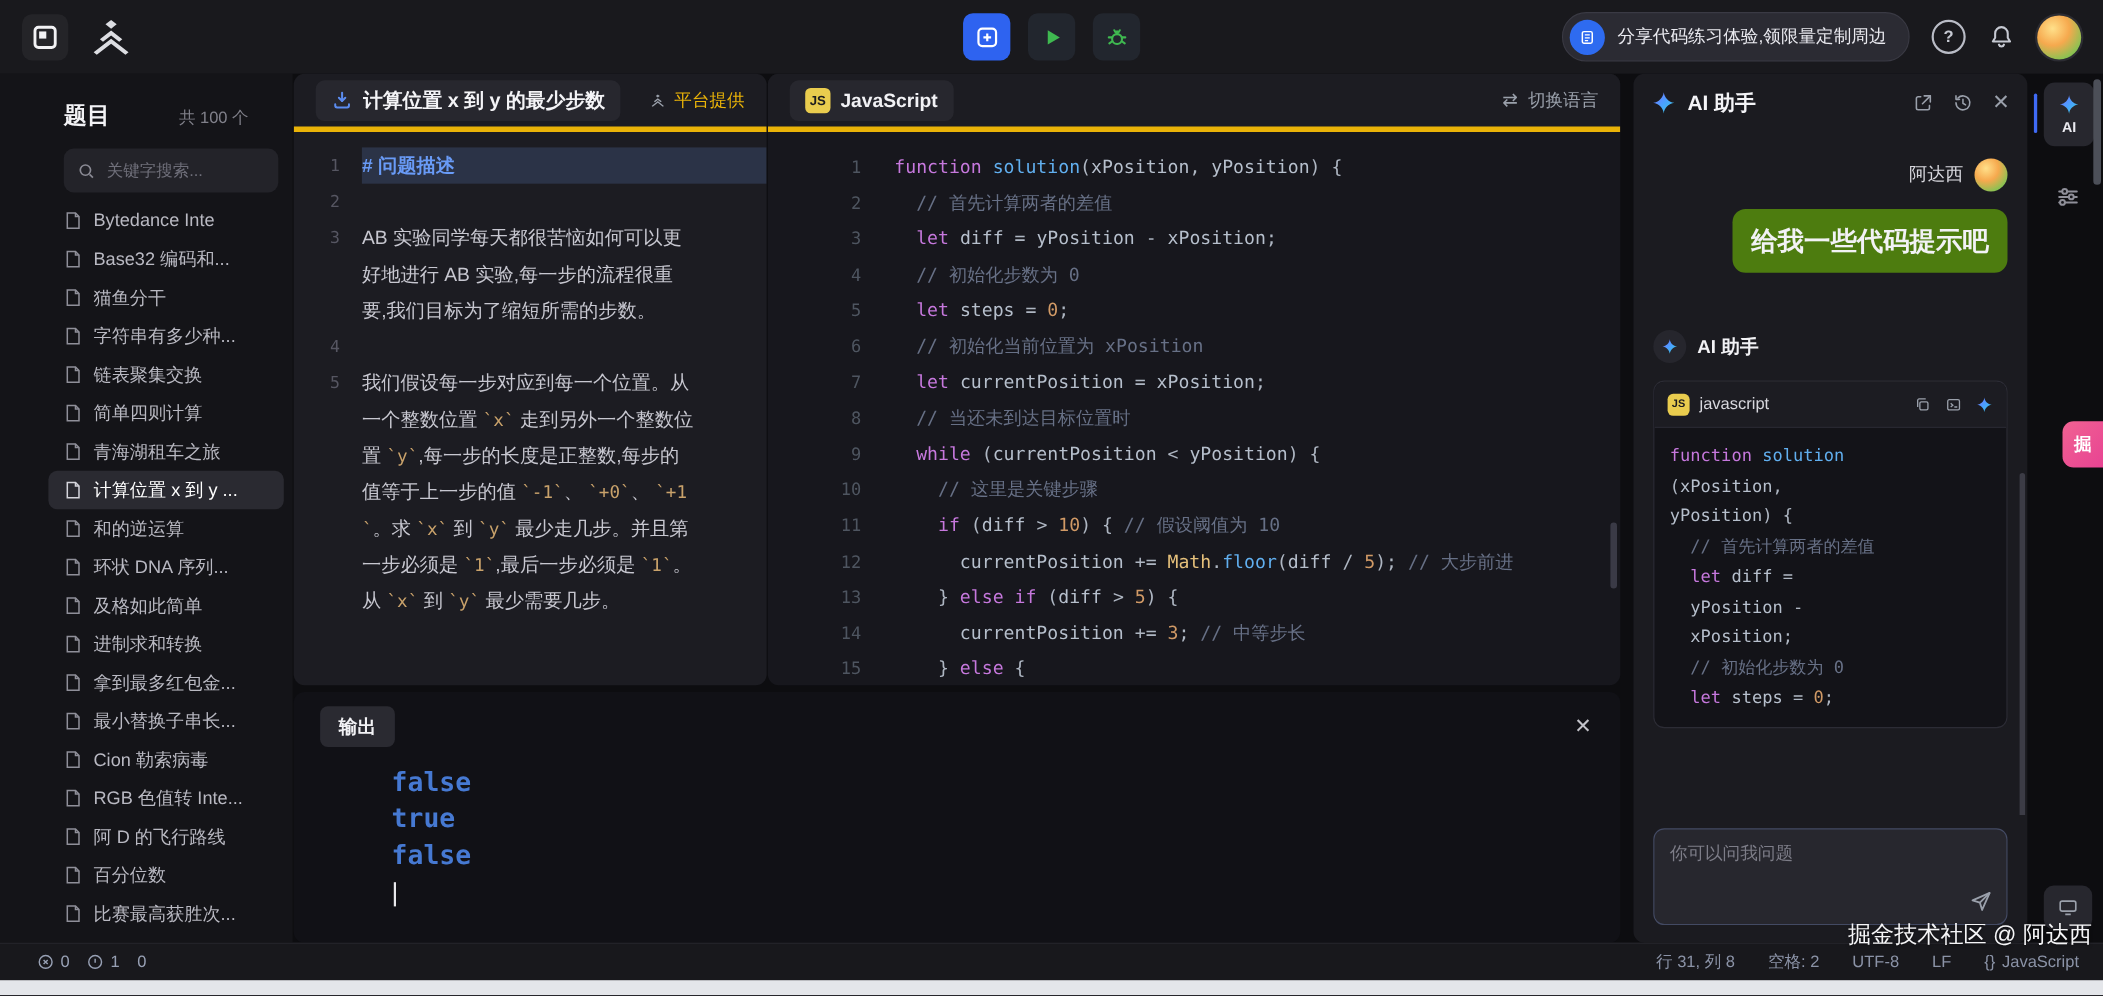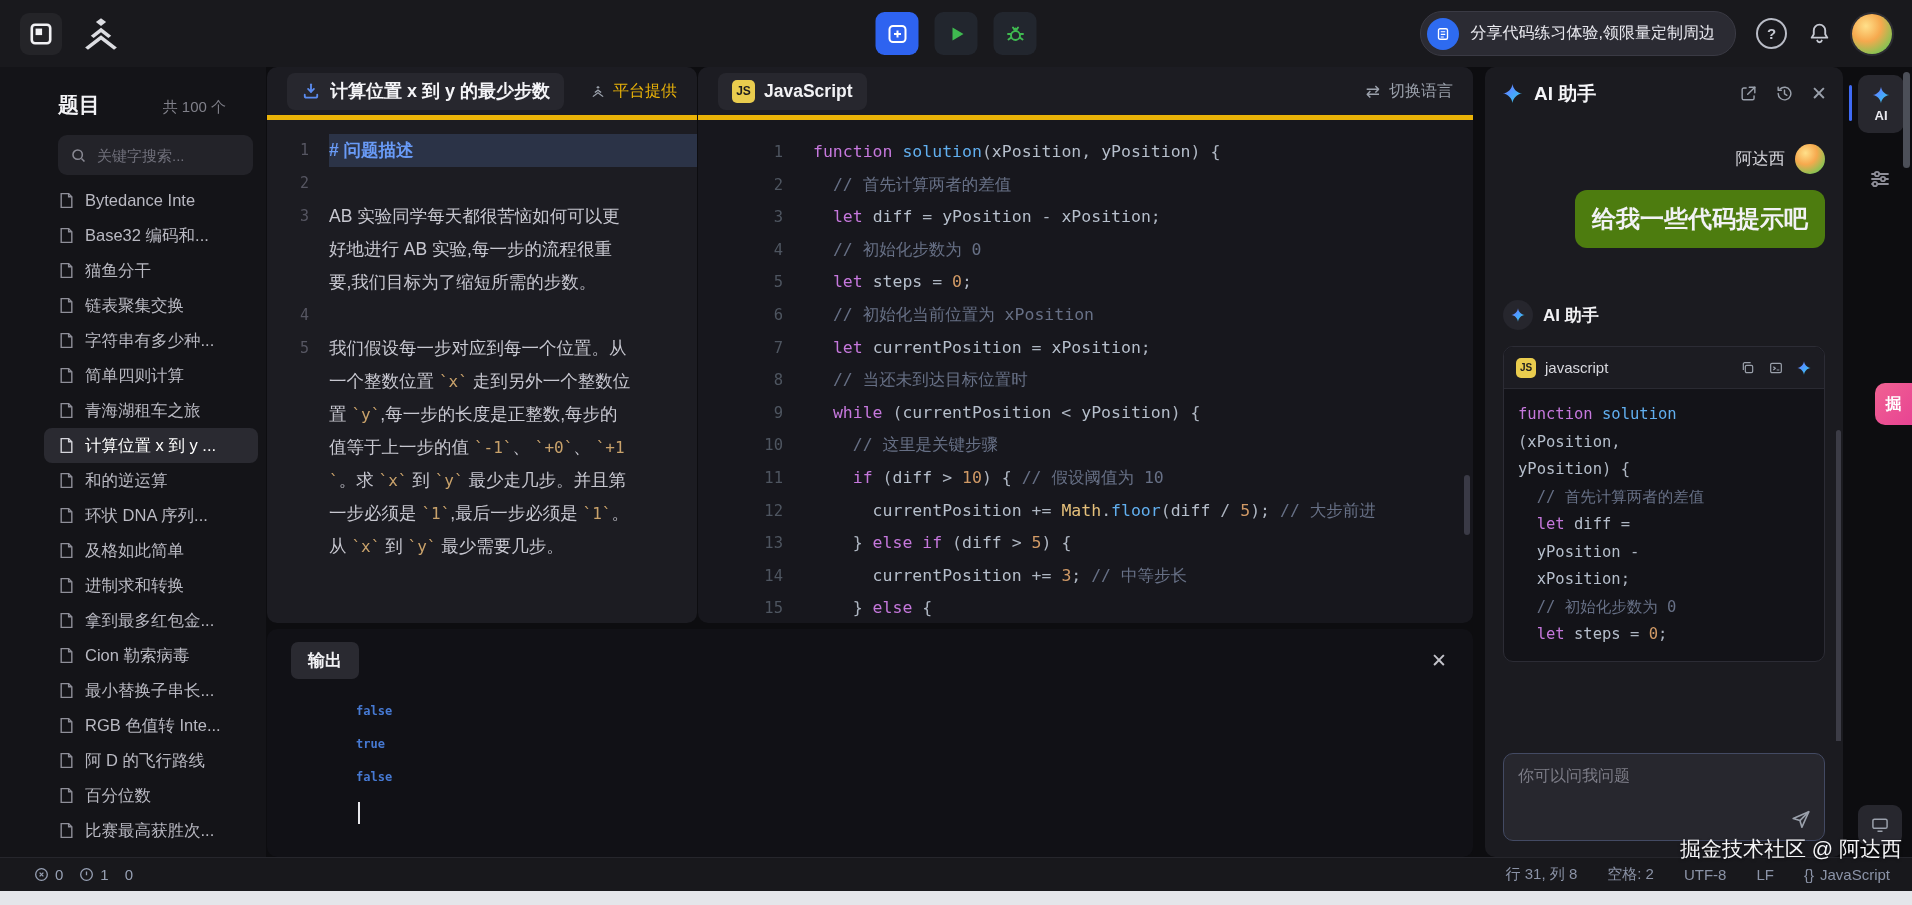--- a/index.html
+++ b/index.html
@@ -79,21 +79,21 @@
   .tn{color:#d19a66;} .tc{color:#677086;} .tb{color:#e5c07b;} .tm{color:#61afef;} .tt{color:inherit;}
   .ed-scroll{position:absolute;right:3px;top:355px;width:6px;height:60px;background:#3a3a46;border-radius:3px;}
 
   
   #output{left:267px;top:629px;width:1206px;height:228px;background:#111116;}
   .out-head{display:flex;align-items:center;justify-content:space-between;padding:13px 26px 0 24px;}
   .out-chip{background:#2a2a31;border-radius:7px;height:37px;display:flex;align-items:center;padding:0 17px;
             font-size:17px;font-weight:700;color:#f2f2f5;}
   .out-close{color:#c3c3ca;font-size:19px;cursor:pointer;line-height:1;}
   .out-body{padding:16px 0 0 89px;}
-  .out-line{font-family:"DejaVu Sans Mono","Liberation Mono",monospace;font-size:12px;font-weight:700;
+  .out-line{font-family:"DejaVu Sans Mono","Liberation Mono",monospace;font-size:24px;font-weight:700;
             color:#4679d2;line-height:33px;}
   .out-cursor{width:2px;height:22px;background:#e8e8ec;margin-top:8px;margin-left:2px;}
 
   
   #ai{left:1485px;top:67px;width:358px;height:790px;background:#1b1b20;}
   .ai-head{height:53px;flex:none;display:flex;align-items:center;gap:10px;padding:0 16px;}
   .ai-title{font-size:19px;font-weight:700;color:#f4f4f7;}
   .ai-head-icons{margin-left:auto;display:flex;align-items:center;gap:17px;color:#9aa0ab;}
   .ai-head-icons svg{width:19px;height:19px;cursor:pointer;}
   .ai-x{font-size:19px;cursor:pointer;}
@@ -252,34 +252,34 @@
             <path d="M3 1.5h7l3 3V14.5H3z" fill="none" stroke="currentColor" stroke-width="1.3"></path>
             <path d="M10 1.5v3h3" fill="none" stroke="currentColor" stroke-width="1.3"></path>
           </svg>
           <span class="pl-label">猫鱼分干</span>
         </div>
         <div class="pl-item">
           <svg class="doc-ico" viewBox="0 0 16 16">
             <path d="M3 1.5h7l3 3V14.5H3z" fill="none" stroke="currentColor" stroke-width="1.3"></path>
             <path d="M10 1.5v3h3" fill="none" stroke="currentColor" stroke-width="1.3"></path>
           </svg>
+          <span class="pl-label">字符串有多少种...</span>
+        </div>
+        <div class="pl-item">
+          <svg class="doc-ico" viewBox="0 0 16 16">
+            <path d="M3 1.5h7l3 3V14.5H3z" fill="none" stroke="currentColor" stroke-width="1.3"></path>
+            <path d="M10 1.5v3h3" fill="none" stroke="currentColor" stroke-width="1.3"></path>
+          </svg>
           <span class="pl-label">链表聚集交换</span>
         </div>
         <div class="pl-item">
           <svg class="doc-ico" viewBox="0 0 16 16">
             <path d="M3 1.5h7l3 3V14.5H3z" fill="none" stroke="currentColor" stroke-width="1.3"></path>
             <path d="M10 1.5v3h3" fill="none" stroke="currentColor" stroke-width="1.3"></path>
           </svg>
-          <span class="pl-label">字符串有多少种...</span>
-        </div>
-        <div class="pl-item">
-          <svg class="doc-ico" viewBox="0 0 16 16">
-            <path d="M3 1.5h7l3 3V14.5H3z" fill="none" stroke="currentColor" stroke-width="1.3"></path>
-            <path d="M10 1.5v3h3" fill="none" stroke="currentColor" stroke-width="1.3"></path>
-          </svg>
           <span class="pl-label">简单四则计算</span>
         </div>
         <div class="pl-item">
           <svg class="doc-ico" viewBox="0 0 16 16">
             <path d="M3 1.5h7l3 3V14.5H3z" fill="none" stroke="currentColor" stroke-width="1.3"></path>
             <path d="M10 1.5v3h3" fill="none" stroke="currentColor" stroke-width="1.3"></path>
           </svg>
           <span class="pl-label">青海湖租车之旅</span>
         </div>
         <div class="pl-item active">
@@ -322,28 +322,28 @@
             <path d="M3 1.5h7l3 3V14.5H3z" fill="none" stroke="currentColor" stroke-width="1.3"></path>
             <path d="M10 1.5v3h3" fill="none" stroke="currentColor" stroke-width="1.3"></path>
           </svg>
           <span class="pl-label">拿到最多红包金...</span>
         </div>
         <div class="pl-item">
           <svg class="doc-ico" viewBox="0 0 16 16">
             <path d="M3 1.5h7l3 3V14.5H3z" fill="none" stroke="currentColor" stroke-width="1.3"></path>
             <path d="M10 1.5v3h3" fill="none" stroke="currentColor" stroke-width="1.3"></path>
           </svg>
+          <span class="pl-label">最小替换子串长...</span>
+        </div>
+        <div class="pl-item">
+          <svg class="doc-ico" viewBox="0 0 16 16">
+            <path d="M3 1.5h7l3 3V14.5H3z" fill="none" stroke="currentColor" stroke-width="1.3"></path>
+            <path d="M10 1.5v3h3" fill="none" stroke="currentColor" stroke-width="1.3"></path>
+          </svg>
           <span class="pl-label">Cion 勒索病毒</span>
-        </div>
-        <div class="pl-item">
-          <svg class="doc-ico" viewBox="0 0 16 16">
-            <path d="M3 1.5h7l3 3V14.5H3z" fill="none" stroke="currentColor" stroke-width="1.3"></path>
-            <path d="M10 1.5v3h3" fill="none" stroke="currentColor" stroke-width="1.3"></path>
-          </svg>
-          <span class="pl-label">最小替换子串长...</span>
         </div>
         <div class="pl-item">
           <svg class="doc-ico" viewBox="0 0 16 16">
             <path d="M3 1.5h7l3 3V14.5H3z" fill="none" stroke="currentColor" stroke-width="1.3"></path>
             <path d="M10 1.5v3h3" fill="none" stroke="currentColor" stroke-width="1.3"></path>
           </svg>
           <span class="pl-label">RGB 色值转 Inte...</span>
         </div>
         <div class="pl-item">
           <svg class="doc-ico" viewBox="0 0 16 16">

